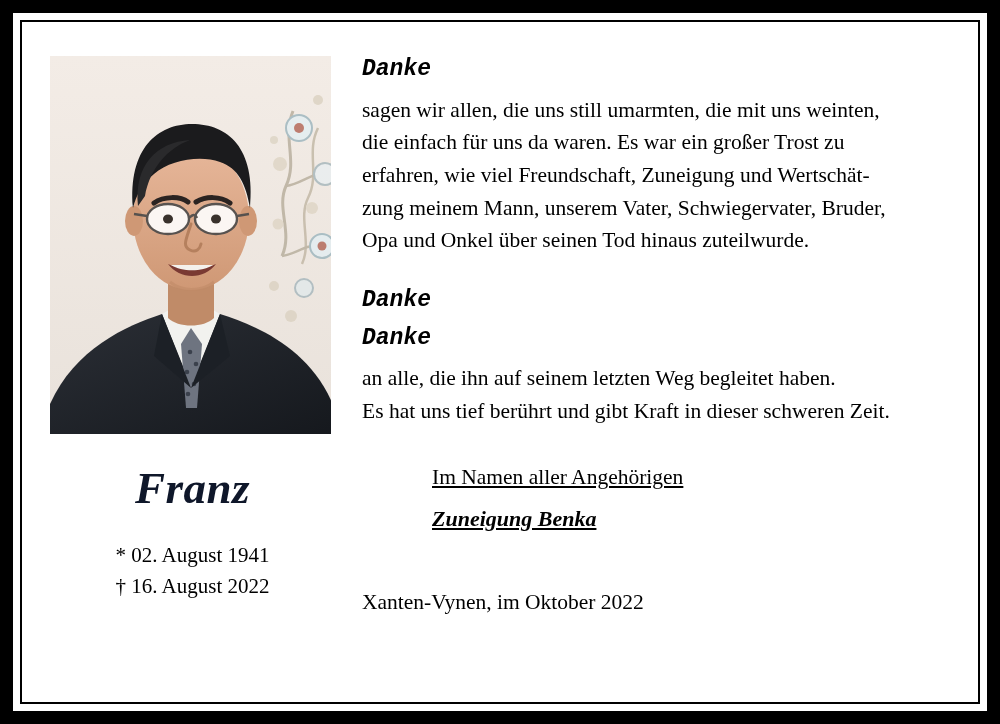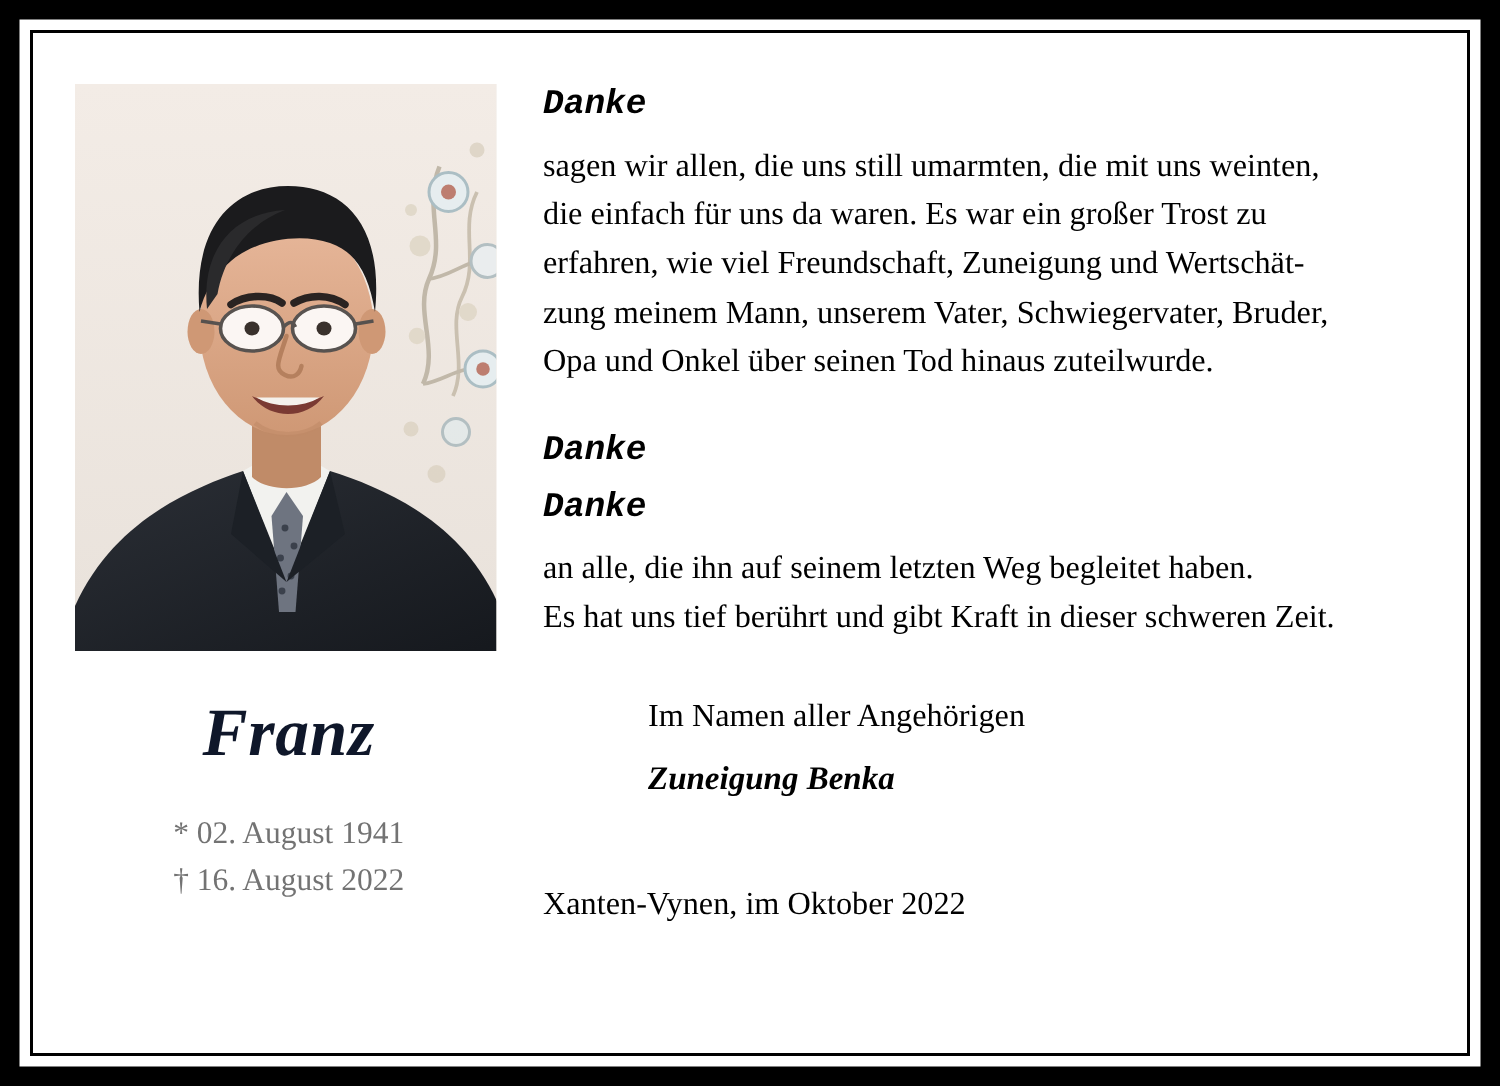--- a/index.html
+++ b/index.html
@@ -89,21 +89,21 @@
   .name-line {
     display: block;
     white-space: nowrap;
   }
 
   .dates {
     margin-top: 28px;
     text-align: center;
     font-size: 21px;
     line-height: 1.5;
-    color: #737373;
+    color: #000000;
   }
   .dates span {
     display: block;
     white-space: nowrap;
   }
 
   
   .right-col {
     position: absolute;
     left: 340px;
@@ -127,20 +127,21 @@
     margin: 0 0 30px 0;
     white-space: pre-line;
   }
   .para.last {
     margin-bottom: 34px;
   }
 
   .closing {
     margin-left: 70px;
     margin-top: 6px;
+    text-decoration: underline;
   }
   .closing .in-name {
     font-size: 21.5px;
     line-height: 1.5;
     margin: 0;
   }
   .closing .signature {
     font-size: 22px;
     font-style: italic;
     font-weight: bold;

